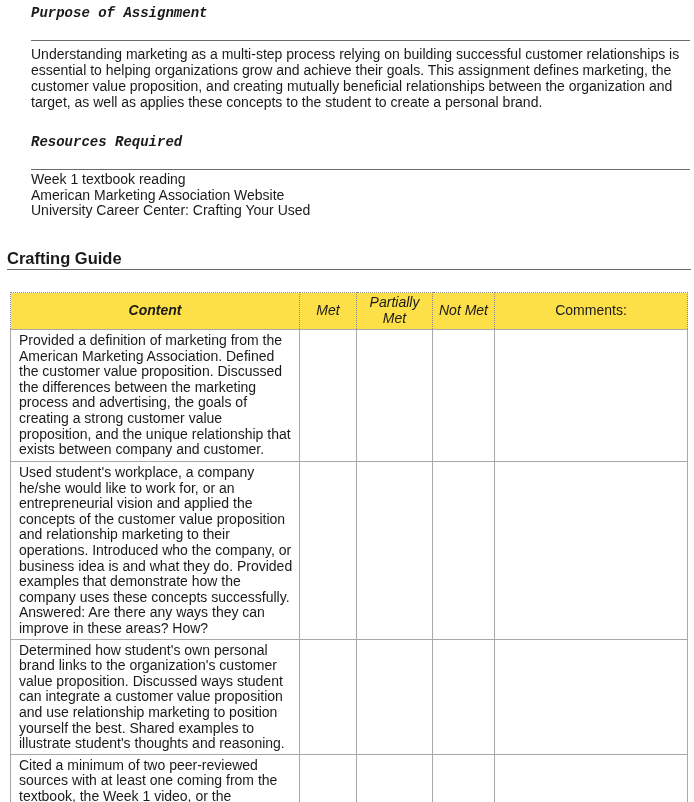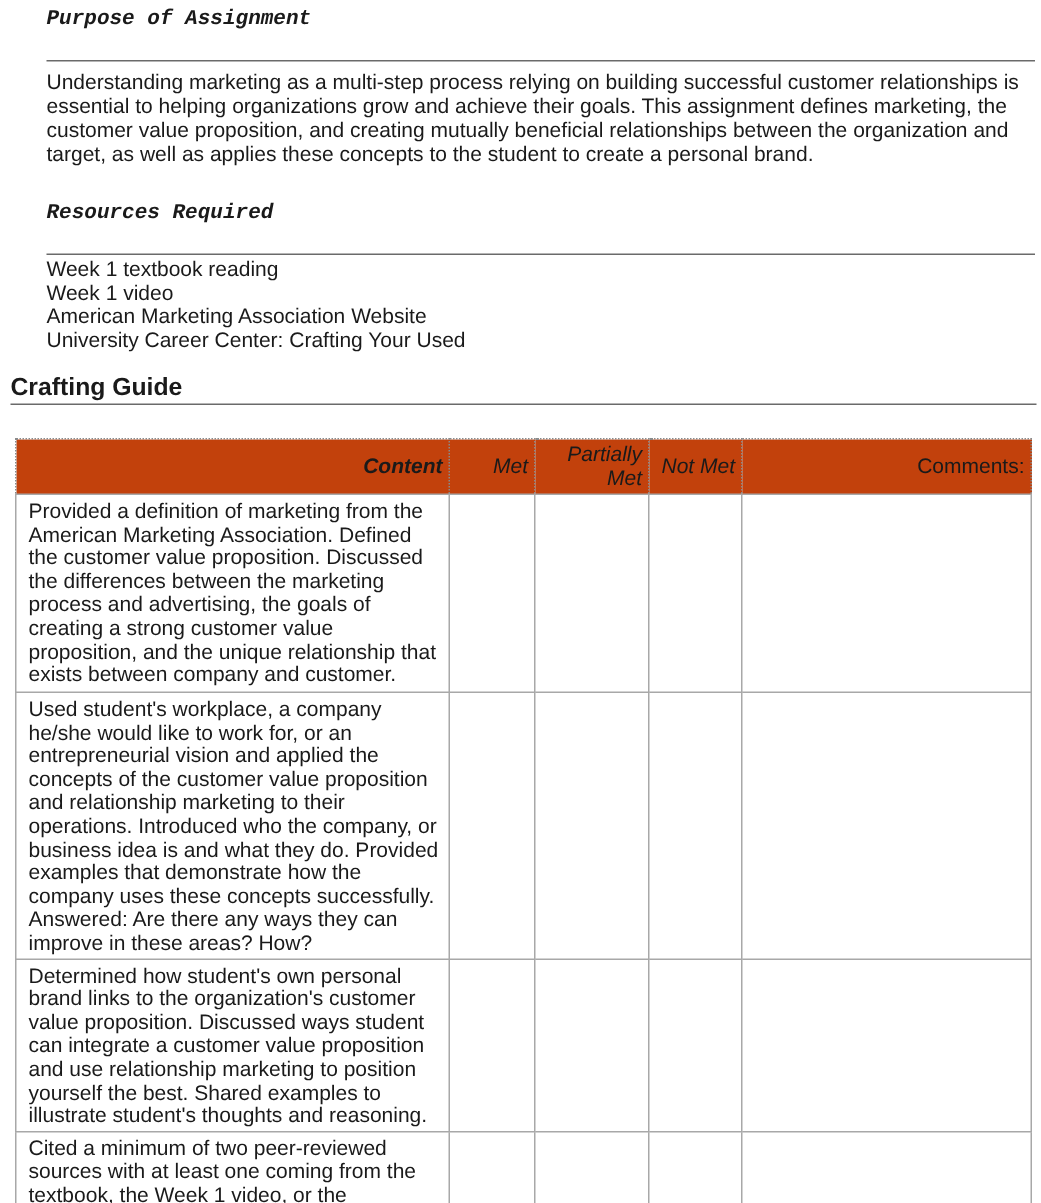--- a/index.html
+++ b/index.html
@@ -20,23 +20,23 @@
     position: absolute; left: 7px; top: 249px; width: 684px;
     font-size: 16.5px; font-weight: bold; line-height: 19px;
     border-bottom: 1px solid #6a6a6a; padding-bottom: 1px;
   }
   table.rubric {
     position: absolute; left: 10px; top: 292px;
     border-collapse: collapse; table-layout: fixed; width: 677px;
     font-size: 14px; line-height: 15.6px;
   }
   table.rubric th {
-    background: #c2410c; font-weight: normal; font-style: italic;
+    background: #fde047; font-weight: normal; font-style: italic;
     border: 1px dotted #8a8a8a; height: 36px; padding: 0 4px;
-    text-align: right; vertical-align: middle;
+    text-align: center; vertical-align: middle;
   }
   table.rubric th.content-head { font-weight: bold; }
   table.rubric th.comments-head { font-style: normal; }
   table.rubric td {
     border: 1px solid #a8a8a8; vertical-align: top; padding: 3px 4px 2px 8px;
   }
   col.c-content { width: 289px; }
   col.c-met { width: 57px; }
   col.c-partial { width: 76px; }
   col.c-notmet { width: 62px; }
@@ -48,21 +48,20 @@
 </style>
 </head>
 <body>
 
 <div class="section-heading" style="top:5px;">Purpose of Assignment</div>
 <div class="body-text" style="top:46px;">Understanding marketing as a multi-step process relying on building successful customer relationships is essential to helping organizations grow and achieve their goals. This assignment defines marketing, the customer value proposition, and creating mutually beneficial relationships between the organization and target, as well as applies these concepts to the student to create a personal brand.</div>
 
 <div class="section-heading" style="top:134px;">Resources Required</div>
 <div class="body-text" style="top:172px; line-height:15.5px;">
   <div>Week 1 textbook reading</div>
-  <div>Week 1 video</div>
   <div>American Marketing Association Website</div>
   <div>University Career Center: Crafting Your Used</div>
 </div>
 
 <div class="grading-heading">Crafting Guide</div>
 
 <table class="rubric">
   <colgroup>
     <col class="c-content">
       <col class="c-met">

